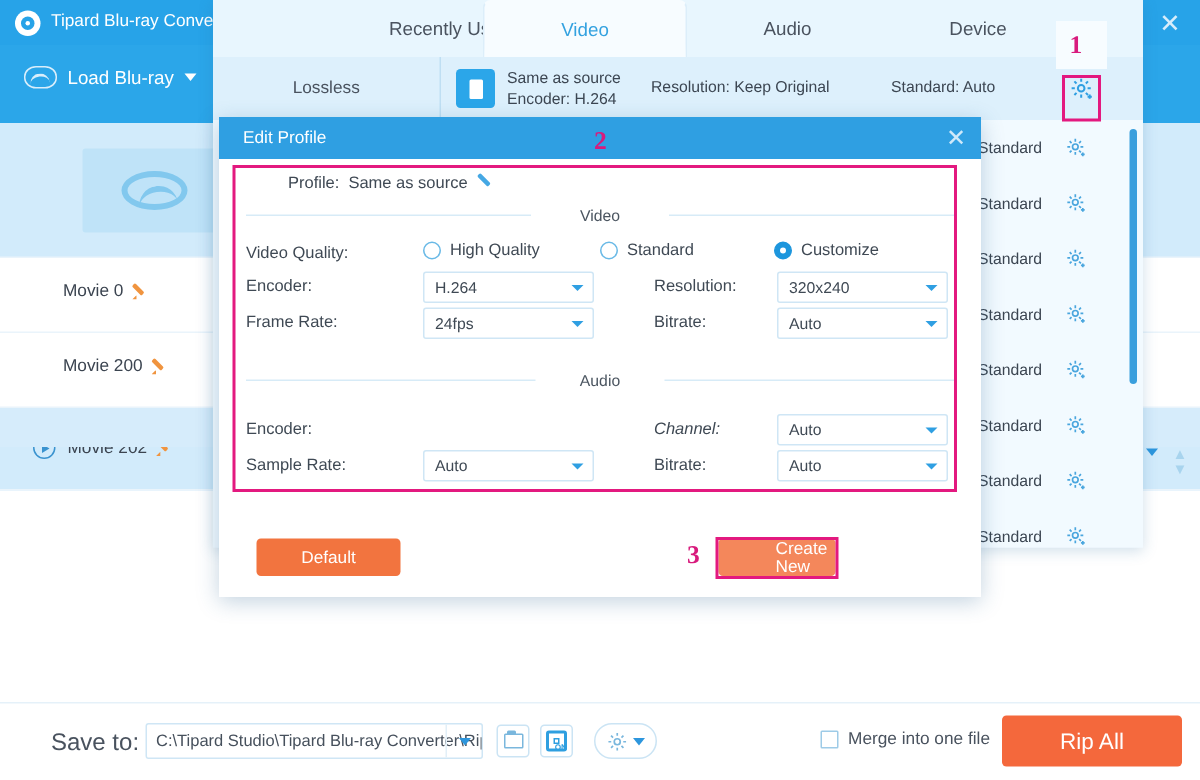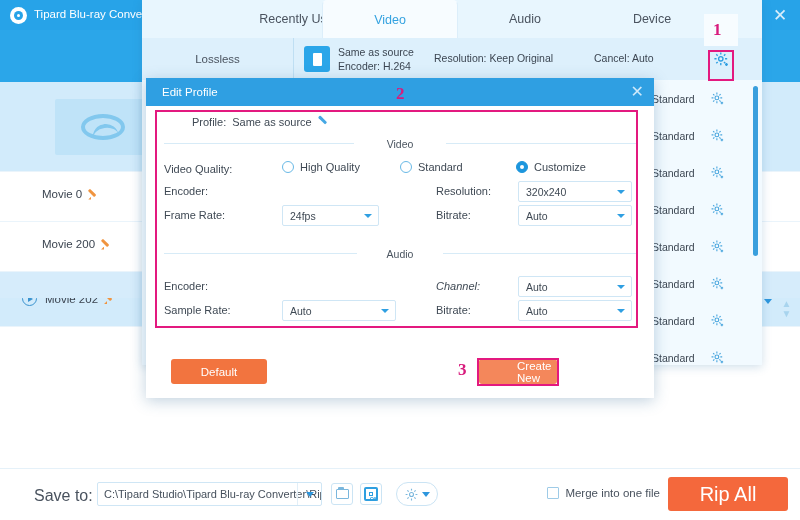--- a/index.html
+++ b/index.html
@@ -190,21 +190,21 @@
   }
   .merge-wrap {
     position: absolute; right: 140px; top: 18px;
     display: flex; align-items: center; gap: 6px;
     font-size: 11.5px; color: #49525e;
   }
   .cb { width: 12px; height: 12px; border: 1.3px solid #9ecbe7; border-radius: 1px; background: #fff; }
   .rip-btn {
     position: absolute; right: 12px; top: 8px; width: 120px; height: 34px;
     background: #f4683c; border-radius: 3px; color: #fff;
-    font-size: 20px; display: flex; align-items: center; justify-content: center;
+    font-size: 15px; display: flex; align-items: center; justify-content: center;
   }
 
   
   .shade-blue { position: absolute; background: #d6ecfb; }
 
   
   .panel {
     position: absolute; left: 142px; top: 0; width: 620px; height: 365px;
     background: #f2faff; box-shadow: 0 2px 9px rgba(40,110,160,.22);
   }
@@ -347,20 +347,25 @@
         <i></i>
       </div>
     <div class="app-title">Tipard Blu-ray Converter</div>
     <div class="win-btn win-max">
         <span class="win-sq"></span>
       </div>
     <div class="win-btn win-close">✕</div>
   </div>
 
   <div class="toolbar"></div>
+  <div class="load-btn">
+    <span class="bd-glyph"></span>
+    <span>Load Blu-ray</span>
+    <span class="caret-dn"></span>
+  </div>
 
   <div class="filelist">
 
     <div class="row sel" style="top:0; height:90px;">
       <div class="row-thumb">
         <div class="bd-big"></div>
       </div>
     </div>
 
     <div class="row" style="top:90px; height:50px;">
@@ -445,21 +450,21 @@
       <div class="same-src">
         <span class="src-ico">
             <i></i>
           </span>
         <span class="src-txt">
           <span>Same as source</span><br>
           <span>Encoder: H.264</span>
         </span>
       </div>
       <div class="meta" style="left:292px;">Resolution: Keep Original</div>
-      <div class="meta" style="left:452px;">Cancel: Auto</div>
+      <div class="meta" style="left:452px;">Standard: Auto</div>
       <div class="gear-hl">
         <svg class="g" width="17" height="17" viewBox="0 0 24 24" fill="none" stroke="#2f9fe2" stroke-width="1.9">
           <circle cx="11" cy="11" r="3.1"></circle>
           <path d="M11 2v3M11 17v3M2 11h3M17 11h3M4.6 4.6l2 2M15.4 15.4l2 2M17.4 4.6l-2 2M6.6 15.4l-2 2"></path>
           <path d="M19 17v4M17 19h4"></path>
         </svg>
       </div>
     </div>
 
     <div class="plist">
@@ -567,28 +572,32 @@
       <div class="radio-wrap" style="left:254px; top:55px;">
         <span class="radio"></span>
         <span class="radio-lab">Standard</span>
       </div>
       <div class="radio-wrap" style="left:370px; top:55px;">
         <span class="radio on"></span>
         <span class="radio-lab">Customize</span>
       </div>
 
       <span class="fld-lab" style="left:18px; top:79px;">Encoder:</span>
+      <div class="sel-box" style="left:136px; top:75px; width:114px;">
+        <span class="v">H.264</span>
+        <span class="c"></span>
+      </div>
       <span class="fld-lab" style="left:290px; top:79px;">Resolution:</span>
       <div class="sel-box" style="left:372px; top:75px; width:114px;">
         <span class="v">320x240</span>
         <span class="c"></span>
       </div>
 
       <span class="fld-lab" style="left:18px; top:103px;">Frame Rate:</span>
-      <div class="sel-box" style="left:136px; top:99px; width:97px;">
+      <div class="sel-box" style="left:136px; top:99px; width:114px;">
         <span class="v">24fps</span>
         <span class="c"></span>
       </div>
       <span class="fld-lab" style="left:290px; top:103px;">Bitrate:</span>
       <div class="sel-box" style="left:372px; top:99px; width:114px;">
         <span class="v">Auto</span>
         <span class="c"></span>
       </div>
 
       <div class="sec-div" style="top:142px;">

